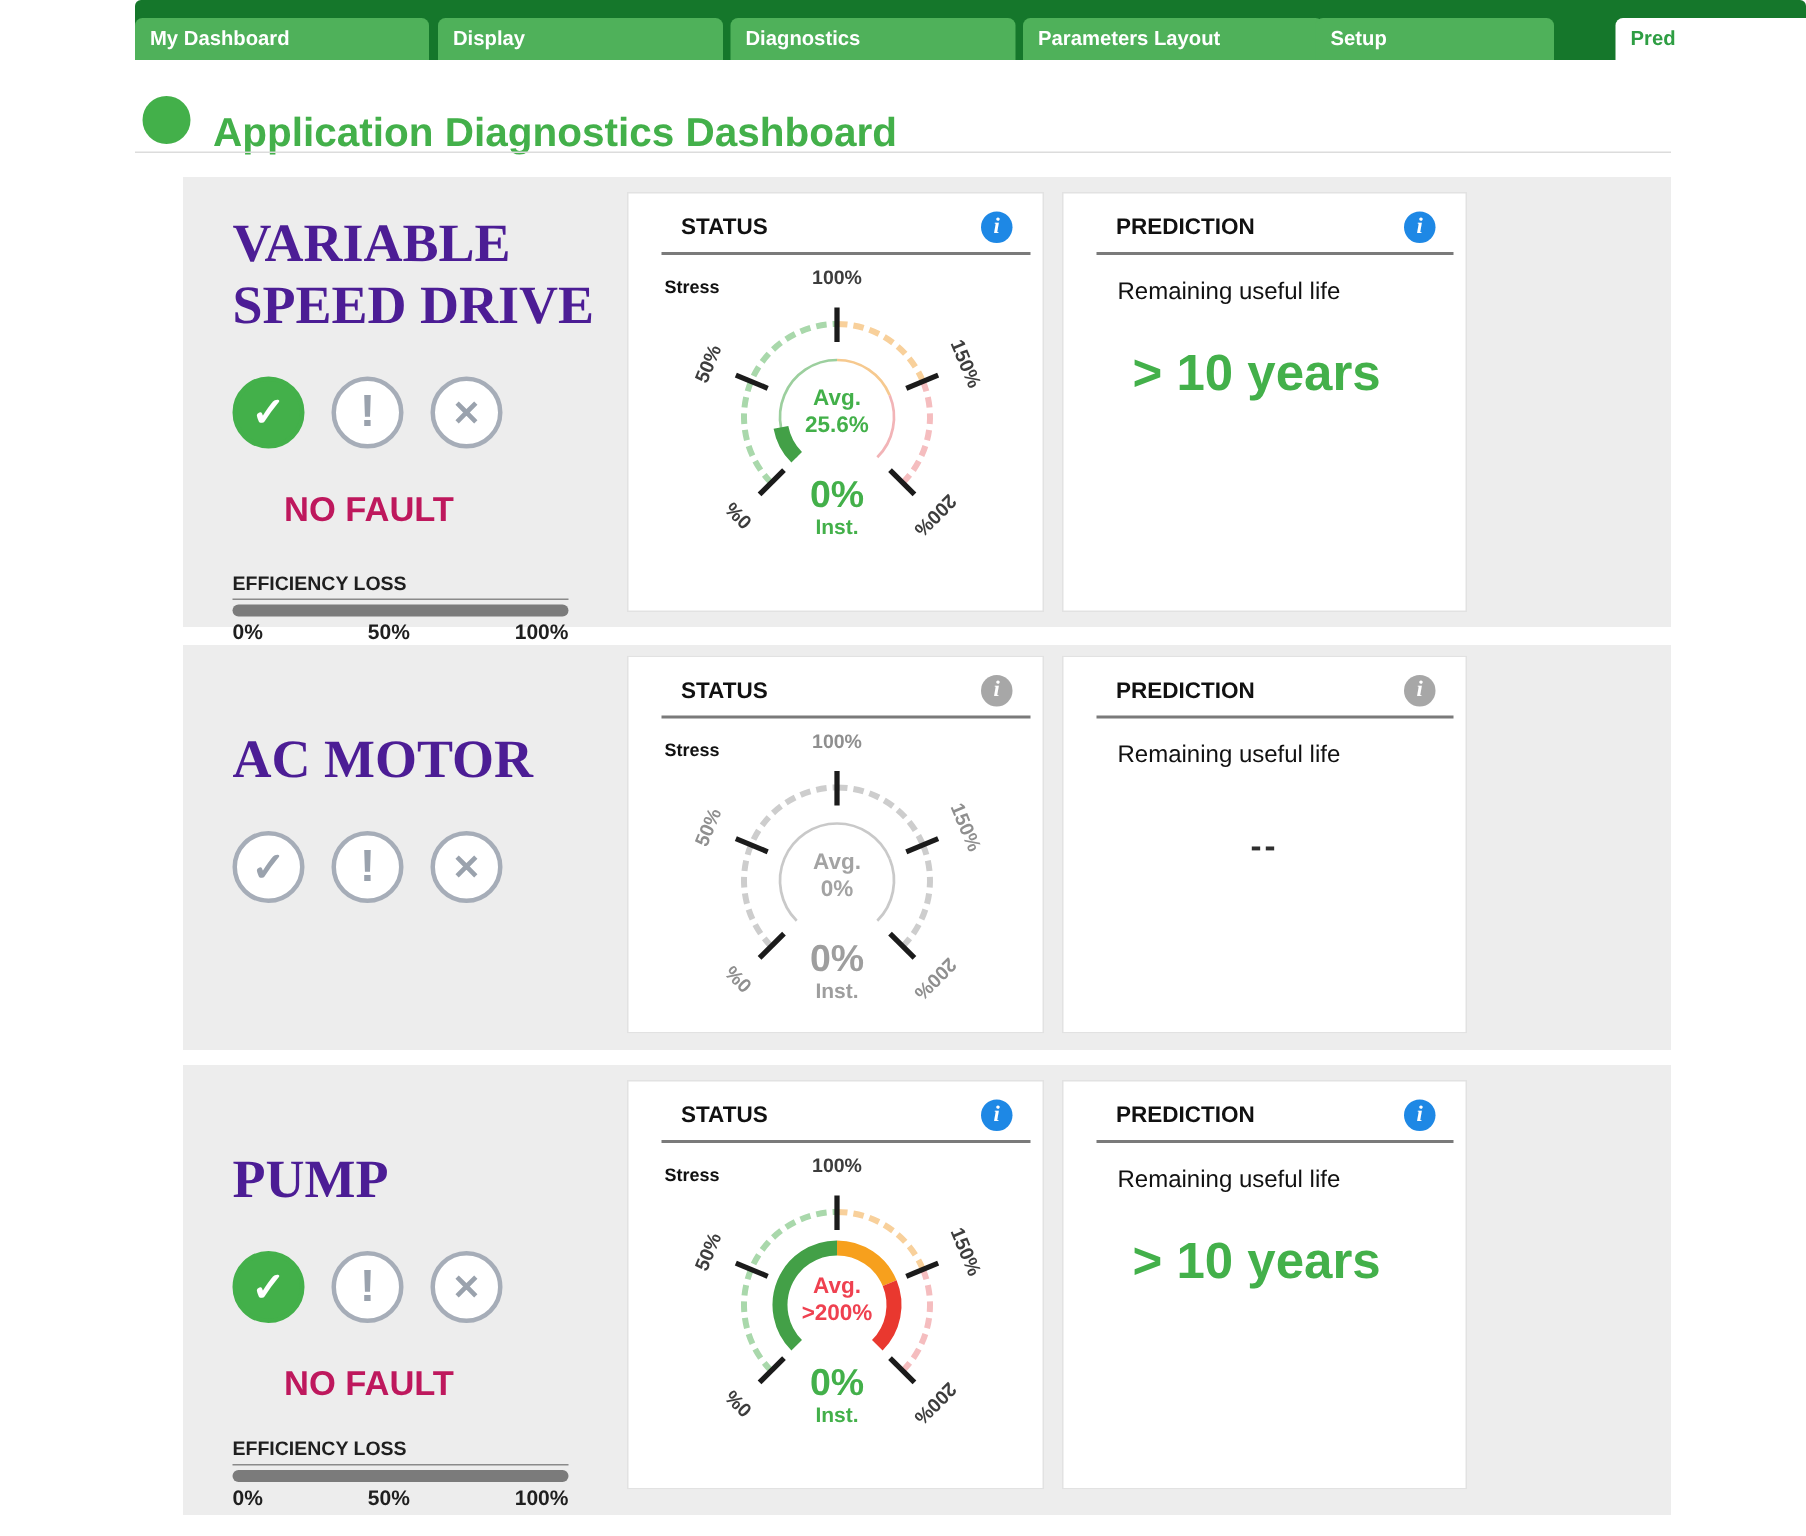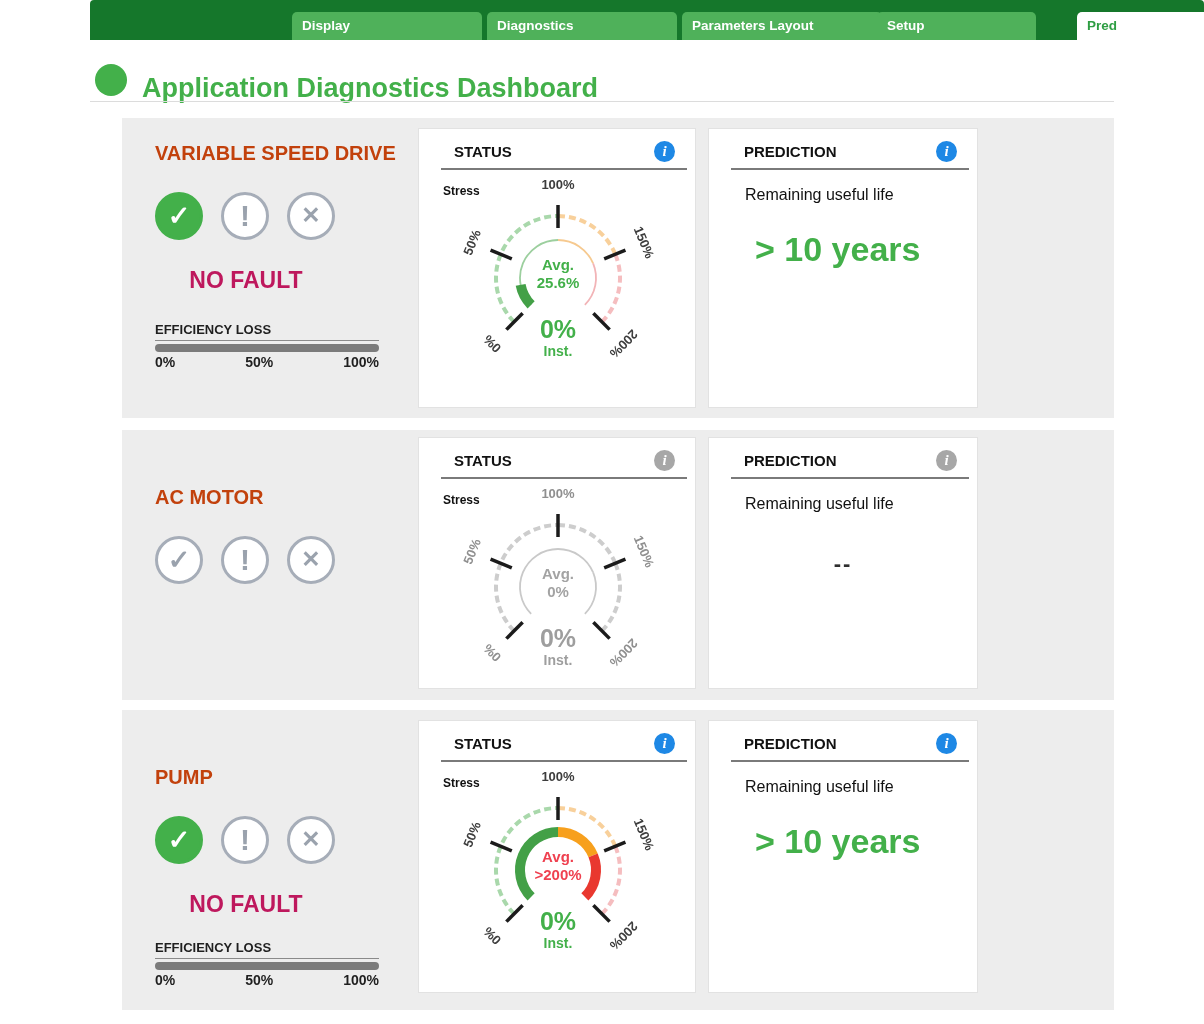--- a/index.html
+++ b/index.html
@@ -20,21 +20,21 @@
   .page-title{position:absolute;left:142px;top:73px;font-size:27px;
     font-weight:bold;color:#43b04a;}
   .title-divider{position:absolute;left:90px;top:101px;width:1024px;height:1px;
     background:#dcdcdc;}
   
   .row{position:absolute;left:122px;width:992px;background:#ededed;}
   .row-a{top:118px;height:300px;}
   .row-b{top:430px;height:270px;}
   .row-c{top:710px;height:300px;}
   .leftcol{position:absolute;left:33px;top:0;width:260px;}
-  .eq-name{font-size:20px;font-weight:bold;color:#c2410c;line-height:1.14;margin-top:24px;}
+  .eq-name{font-size:36px;font-weight:bold;color:#4c1d95;line-height:1.14;margin-top:24px;font-family:Liberation Serif, serif;}
   .row-b .eq-name,.row-c .eq-name{margin-top:56px;}
   .status-icons{display:flex;gap:18px;margin-top:27px;width:182px;}
   .sicon{width:48px;height:48px;border-radius:50%;box-sizing:border-box;
     display:flex;align-items:center;justify-content:center;background:#ffffff;
     border:3px solid #a6adb8;color:#9aa2ad;font-weight:bold;}
   .sicon.ok-on{background:#43b04a;border-color:#43b04a;color:#ffffff;}
   .glyph-check{font-size:27px;}
   .glyph-excl{font-size:30px;}
   .glyph-x{font-size:23px;}
   .fault{margin-top:27px;width:182px;text-align:center;font-size:23px;
@@ -66,20 +66,21 @@
   .gauge{position:absolute;left:0;top:43px;}
   .pred-label{font-size:16px;font-weight:normal;color:#111111;margin:16px 0 0 36px;}
   .pred-value{font-size:34px;font-weight:bold;color:#43b04a;margin:26px 0 0 46px;}
   .pred-value.none{font-size:22px;color:#2f2f2f;letter-spacing:2px;
     text-align:center;margin:38px 0 0 0;}
 </style>
 </head>
 <body>
 
 <nav class="navbar">
+  <div class="tab" style="left:0;width:196px">My Dashboard</div>
   <div class="tab" style="left:397px;width:190px">Diagnostics</div>
   <div class="tab" style="left:202px;width:190px">Display</div>
   <div class="tab" style="left:592px;width:200px">Parameters Layout</div>
   <div class="tab" style="left:787px;width:159px">Setup</div>
   <div class="tab active" style="left:987px;width:210px">Pred</div>
 </nav>
 
 <div class="title-dot"></div>
 <h1 class="page-title" style="margin:0">Application Diagnostics Dashboard</h1>
 <div class="title-divider"></div>

